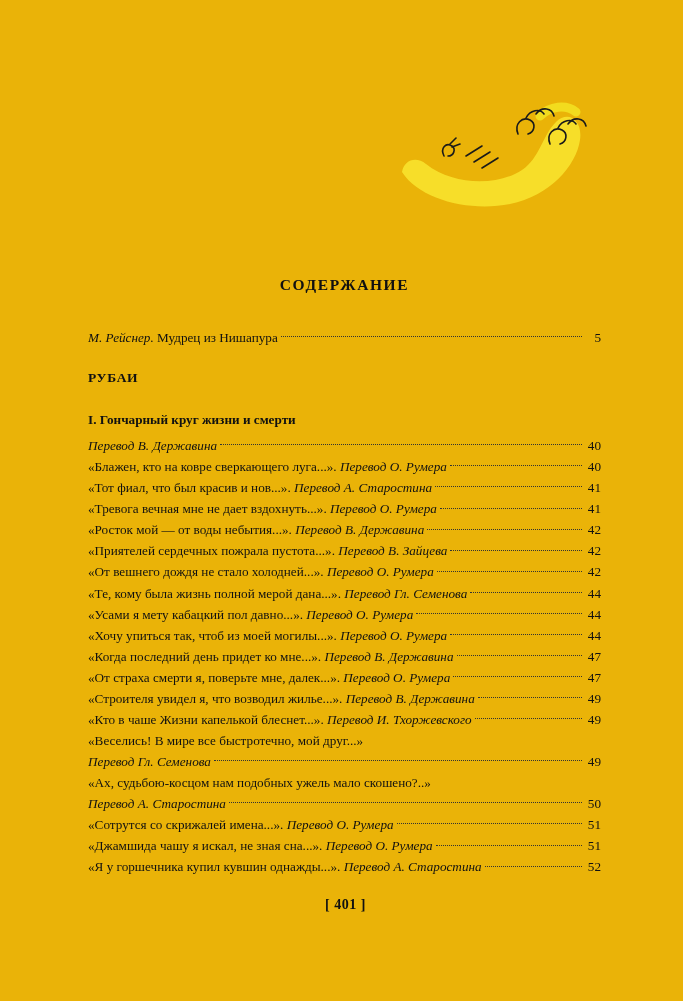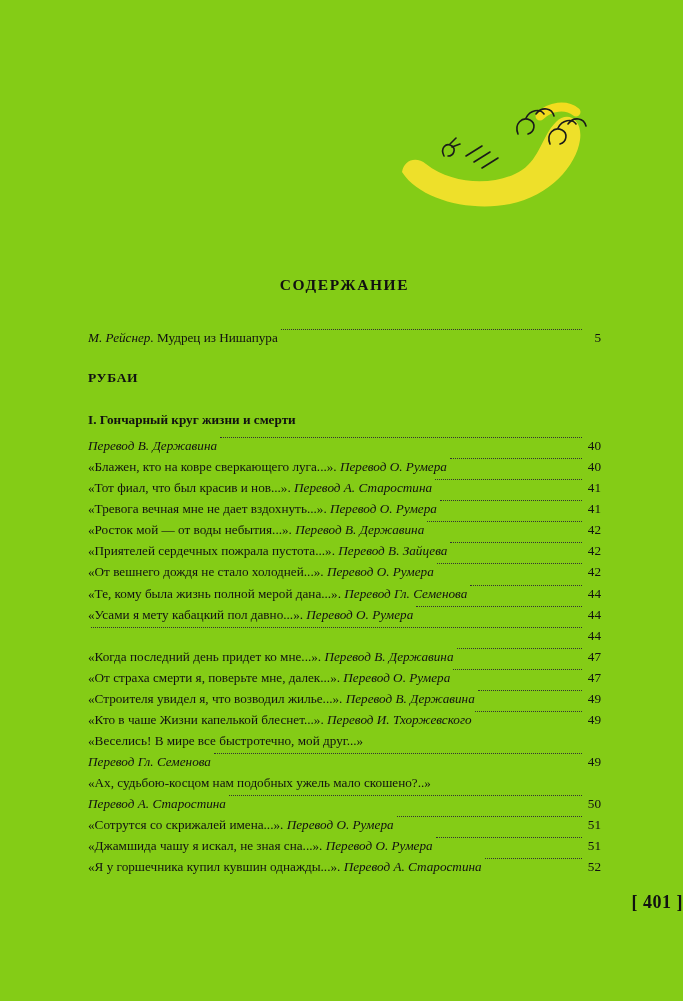--- a/index.html
+++ b/index.html
@@ -11,21 +11,21 @@
     width: 683px;
     height: 1001px;
     position: relative;
     font-family: "Liberation Serif", serif;
     color: #111;
     overflow: hidden;
   }
   .page {
     position: absolute;
     inset: 0;
-    background: #84cc16;
+    background: #eab308;
   }
   
   .doodle {
     position: absolute;
     top: 100px;
     left: 390px;
     width: 220px;
     height: 120px;
   }
   .content {
@@ -36,21 +36,21 @@
   }
   .toc-title {
     text-align: center;
     font-weight: bold;
     font-size: 15.5px;
     letter-spacing: 1.6px;
     margin-bottom: 34px;
   }
   .entry {
     display: flex;
-    align-items: flex-start;
+    align-items: center;
     font-size: 13.2px;
     line-height: 1.52;
     margin-bottom: 1px;
     white-space: nowrap;
   }
   .entry .label {
     flex: 0 1 auto;
     overflow: hidden;
     text-overflow: clip;
   }
@@ -80,22 +80,22 @@
     font-size: 13.2px;
     margin-top: 4px;
     margin-bottom: 8px;
   }
   .lead-entry { margin-bottom: 16px; }
   .folio {
     position: absolute;
     bottom: 88px;
     left: 0;
     right: 0;
-    text-align: right;
-    font-size: 18px;
+    text-align: center;
+    font-size: 14px;
     font-weight: bold;
     letter-spacing: 0.5px;
     padding-left: 8px;
   }
 </style>
 </head>
 <body>
 
 <div class="page">
 
@@ -192,20 +192,22 @@
     </div>
 
     <div class="entry">
       <span class="label"><span>«Усами я мету кабацкий пол давно...».</span>
       <span class="italic">Перевод О. Румера</span></span>
       <span class="dots"></span>
       <span class="page-num">44</span>
     </div>
 
     <div class="entry">
+      <span class="label"><span>«Хочу упиться так, чтоб из моей могилы...».</span>
+      <span class="italic">Перевод О. Румера</span></span>
       <span class="dots"></span>
       <span class="page-num">44</span>
     </div>
 
     <div class="entry">
       <span class="label"><span>«Когда последний день придет ко мне...».</span>
       <span class="italic">Перевод В. Державина</span></span>
       <span class="dots"></span>
       <span class="page-num">47</span>
     </div>

